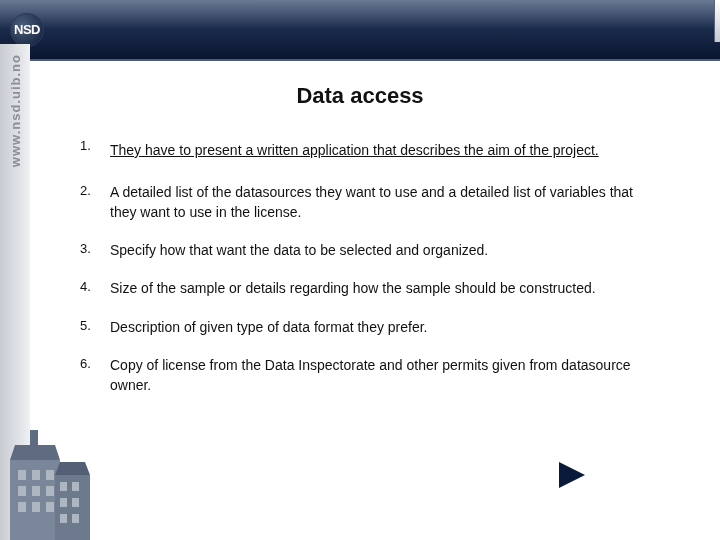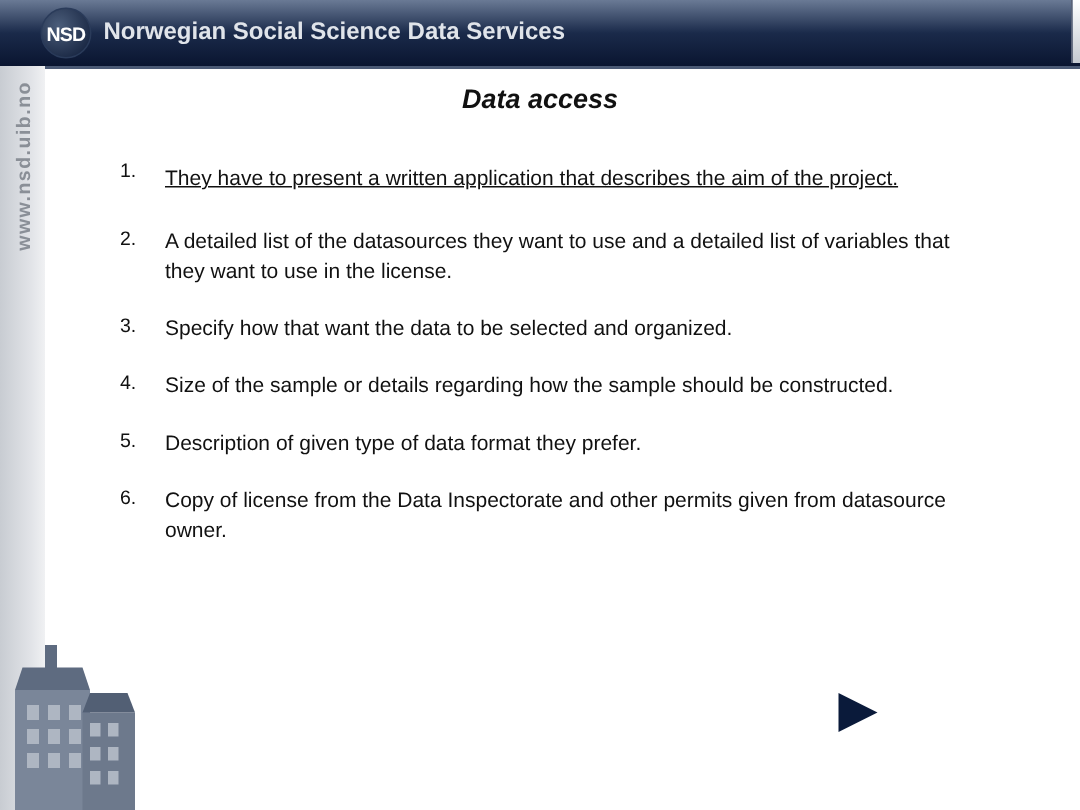--- a/index.html
+++ b/index.html
@@ -6,25 +6,25 @@
     body {
       width: 720px;
       height: 540px;
       background: #ffffff;
       font-family: Verdana, Geneva, sans-serif;
       position: relative;
       overflow: hidden;
     }
     .header-bar {
       width: 100%;
-      height: 44px;
+      height: 59px;
       background: linear-gradient(to bottom, #6a7a95 0%, #1a2a4a 50%, #0a1530 100%);
       display: flex;
       align-items: center;
-      padding-left: 27px;
+      padding-left: 10px;
       position: relative;
     }
     .header-bar::after {
       content: "";
       position: absolute;
       left: 0;
       right: 0;
       bottom: -2px;
       height: 2px;
       background: #4b5a75;
@@ -68,27 +68,26 @@
     .rail-text {
       writing-mode: vertical-rl;
       transform: rotate(180deg);
       color: #8a8f97;
       font-size: 13px;
       font-weight: bold;
       letter-spacing: 1px;
     }
     .title {
       text-align: center;
-      font-size: 18px;
+      font-size: 22px;
       font-weight: bold;
       color: #111;
-      margin-top: 12px;
+      margin-top: 24px;
       margin-bottom: 28px;
       font-family: Verdana, Geneva, sans-serif;
-      font-style: italic;
     }
     .list {
       margin-left: 80px;
       margin-right: 60px;
     }
     .item {
       display: flex;
       margin-bottom: 18px;
       font-size: 14px;
       color: #111;
@@ -131,21 +130,20 @@
       background: linear-gradient(to bottom, #ffffff, #c5cad1);
       border-left: 1px solid #5a6378;
     }
   </style>
 </head>
 <body>
 
 <div class="header-bar">
   <div class="logo">
     <div class="logo-badge">NSD</div>
-    <div class="org-title">Norwegian Social Science Data Services</div>
   </div>
   <div class="right-cap"></div>
 </div>
 
 <div class="left-rail">
   <span class="rail-text">www.nsd.uib.no</span>
 </div>
 
 <div class="title">Data access</div>
 

